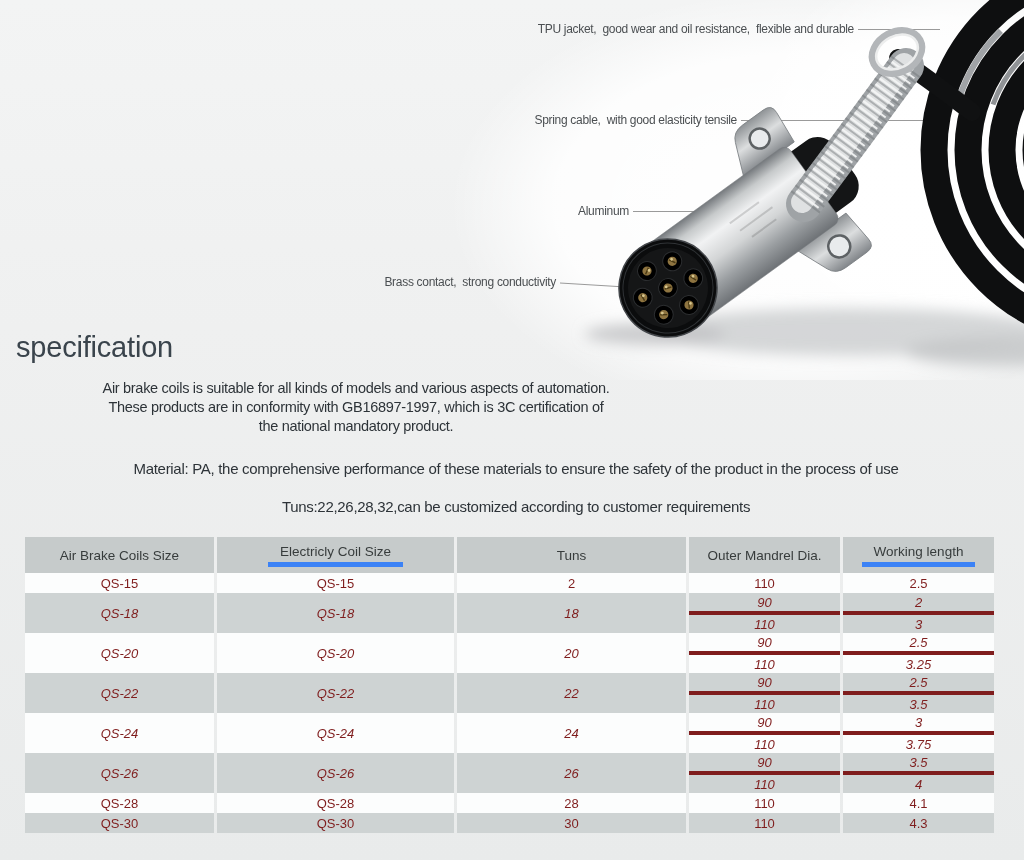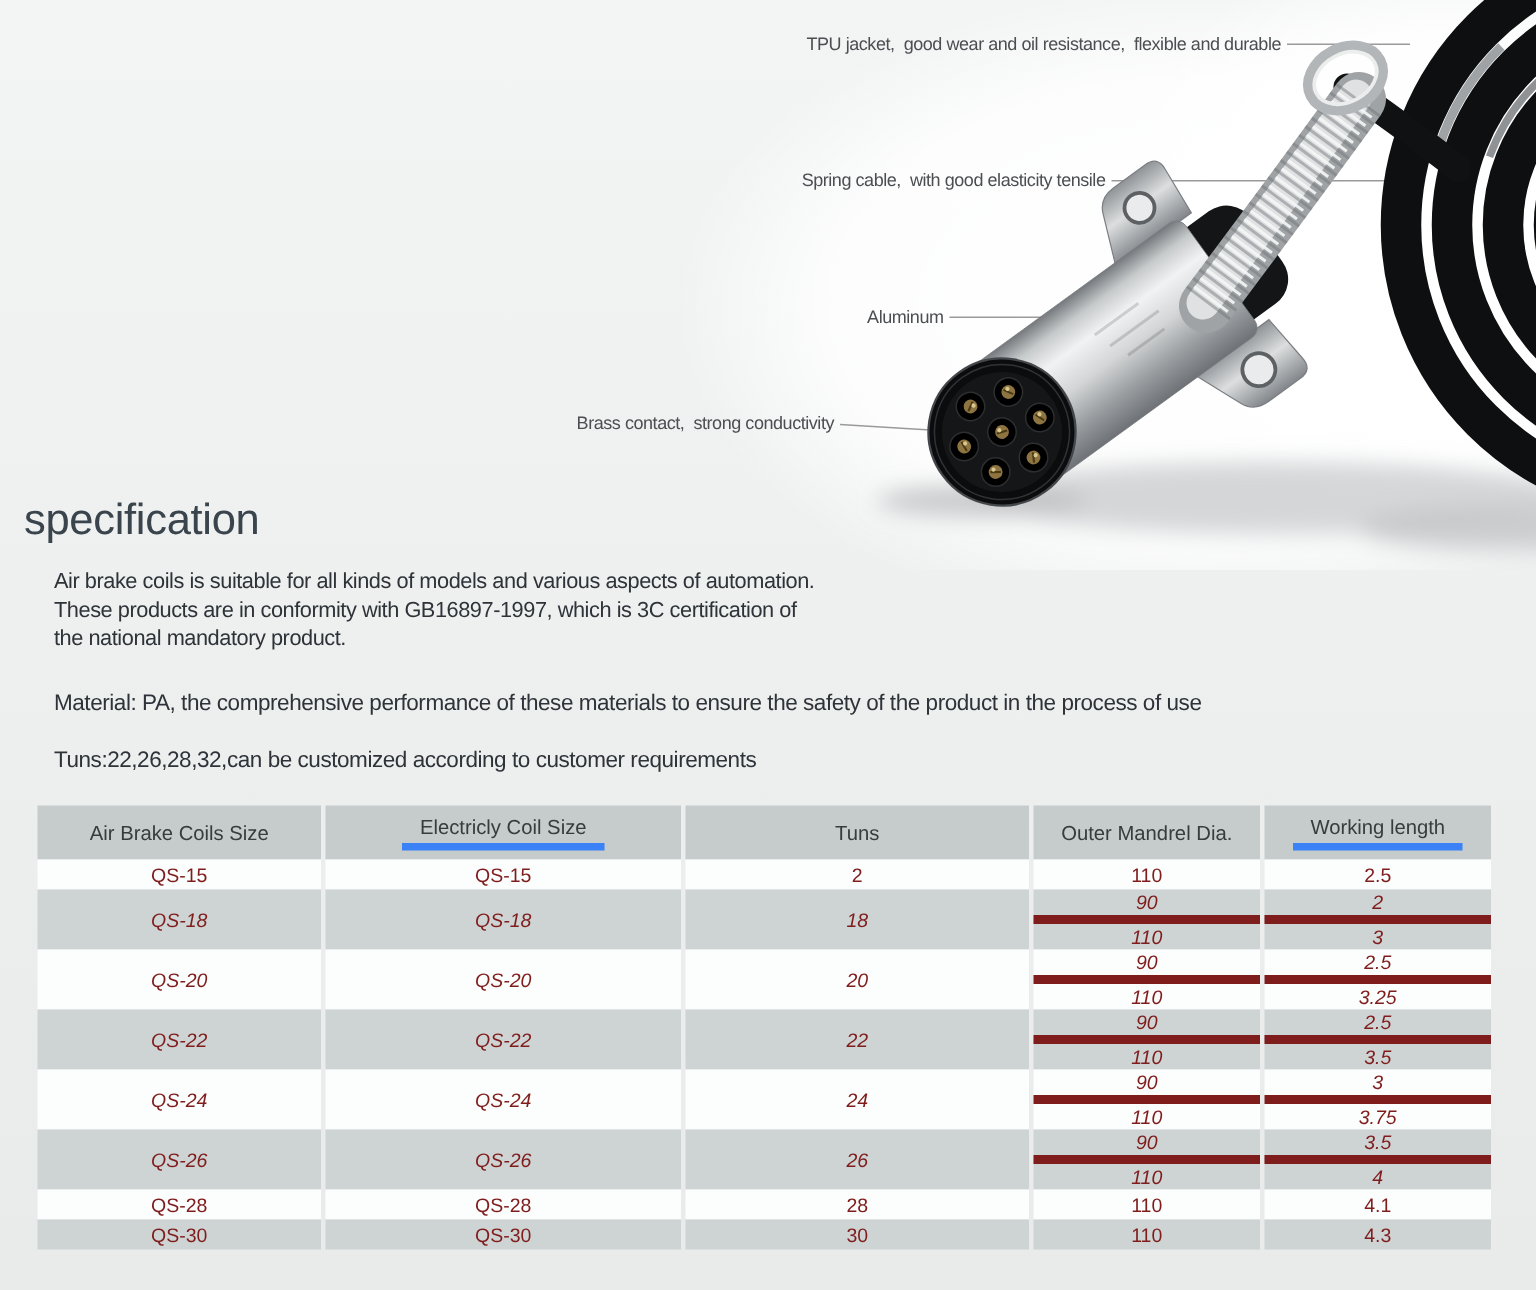--- a/index.html
+++ b/index.html
@@ -16,42 +16,42 @@
   .ann-tpu{right:170px;top:22px;}
   .ann-spring{right:287px;top:113px;}
   .ann-aluminum{right:395px;top:204px;}
   .ann-brass{right:468px;top:275px;}
   .spec-heading{
     position:absolute;left:16px;top:331px;margin:0;
     font-size:29px;font-weight:normal;color:#3a444c;letter-spacing:-0.2px;
   }
   .spec-par{
     position:absolute;left:36px;margin:0;font-size:14.5px;line-height:19px;
-    letter-spacing:-0.3px;color:#2d3338;white-space:pre-line;width:960px;
+    letter-spacing:-0.3px;color:#2d3338;white-space:pre-line;width:960px;text-align:center;
   }
   .par-intro{top:379px;width:640px;}
   .par-material{top:459px;font-size:15px;}
   .par-tuns{top:497px;font-size:15px;}
   
   .spec-table{position:absolute;left:25px;top:537px;width:969px;}
   .trow,.thead-row{
     display:grid;grid-template-columns:189px 237px 229px 151px 151px;column-gap:3px;
   }
   .thead-row{height:36px;font-size:13.5px;color:#373c3c;}
   .th{background:#c6cbcb;display:flex;align-items:center;justify-content:center;}
   .th.u span{border-bottom:5px solid #3b82f6;padding:0 12px 3px;}
   .trow{font-size:13px;color:#7f1d1d;}
   .trow.single{height:20px;}
   .trow.double{height:40px;font-style:italic;}
   .trow.white .cell{background:#fcfdfd;}
   .trow.gray .cell{background:#ced3d3;}
   .cell.main{display:flex;align-items:center;justify-content:center;}
   .cell.stack{display:flex;flex-direction:column;}
   .sub{flex:1;display:flex;align-items:center;justify-content:center;}
-  .double .sub:first-child{border-bottom:6px solid #7f1d1d;}
+  .double .sub:first-child{border-bottom:4px solid #7f1d1d;}
 </style>
 </head>
 <body>
 
 <div class="canvas">
 
   <svg class="product-svg" width="1024" height="380" viewBox="0 0 1024 380">
     <defs>
       <radialGradient id="glow" cx="50%" cy="50%" r="50%">
         <stop offset="0%" stop-color="#ffffff"></stop>

